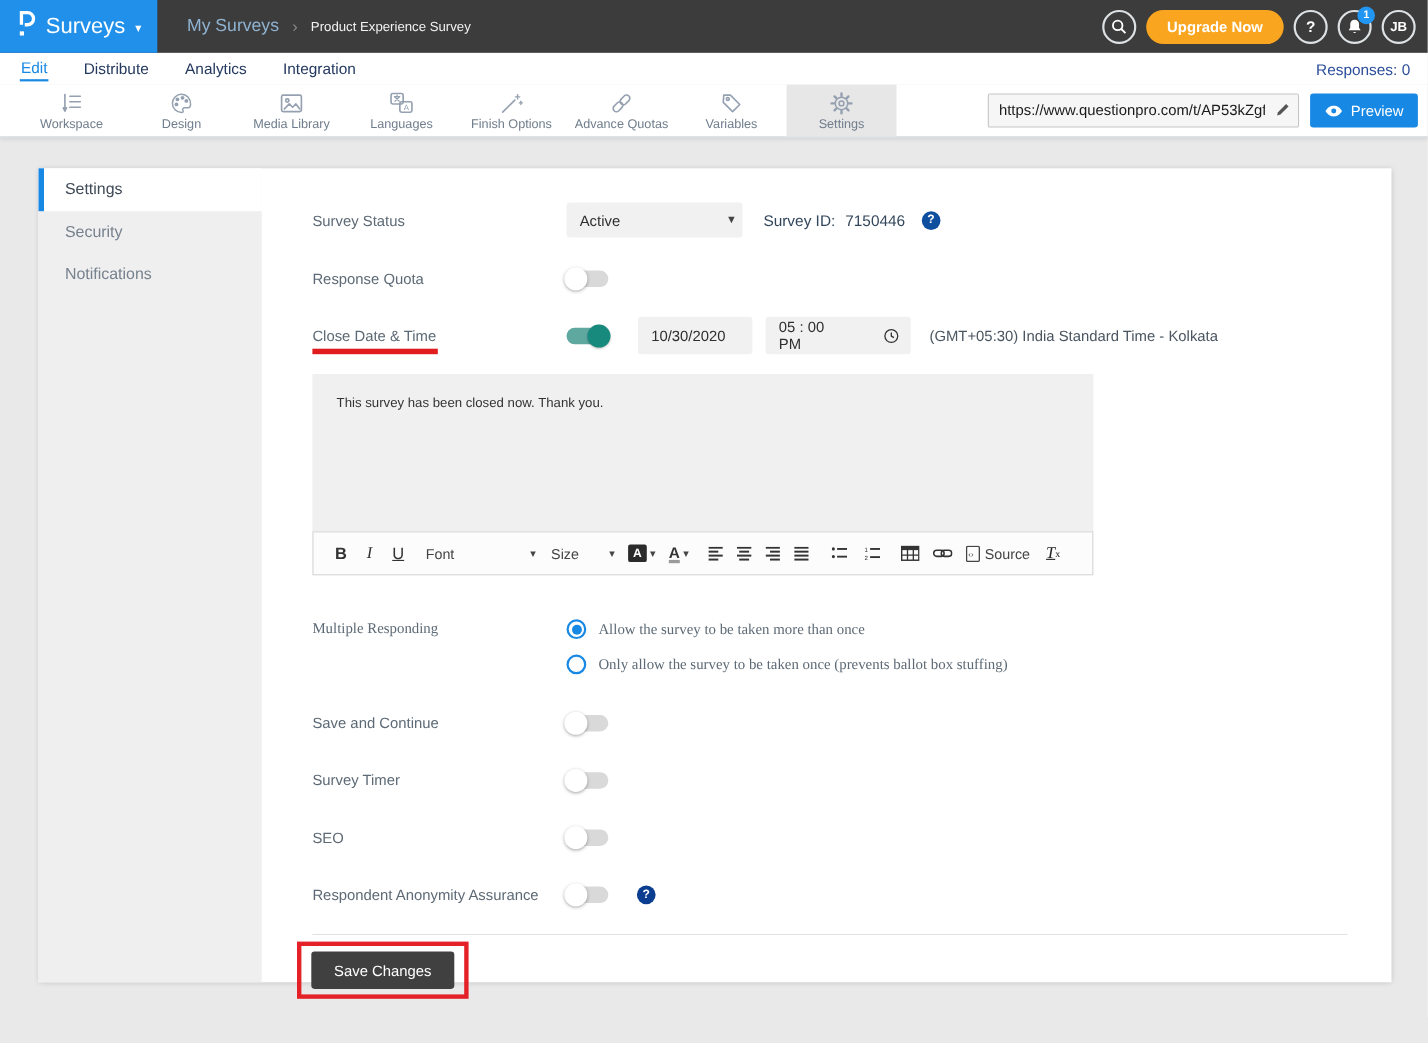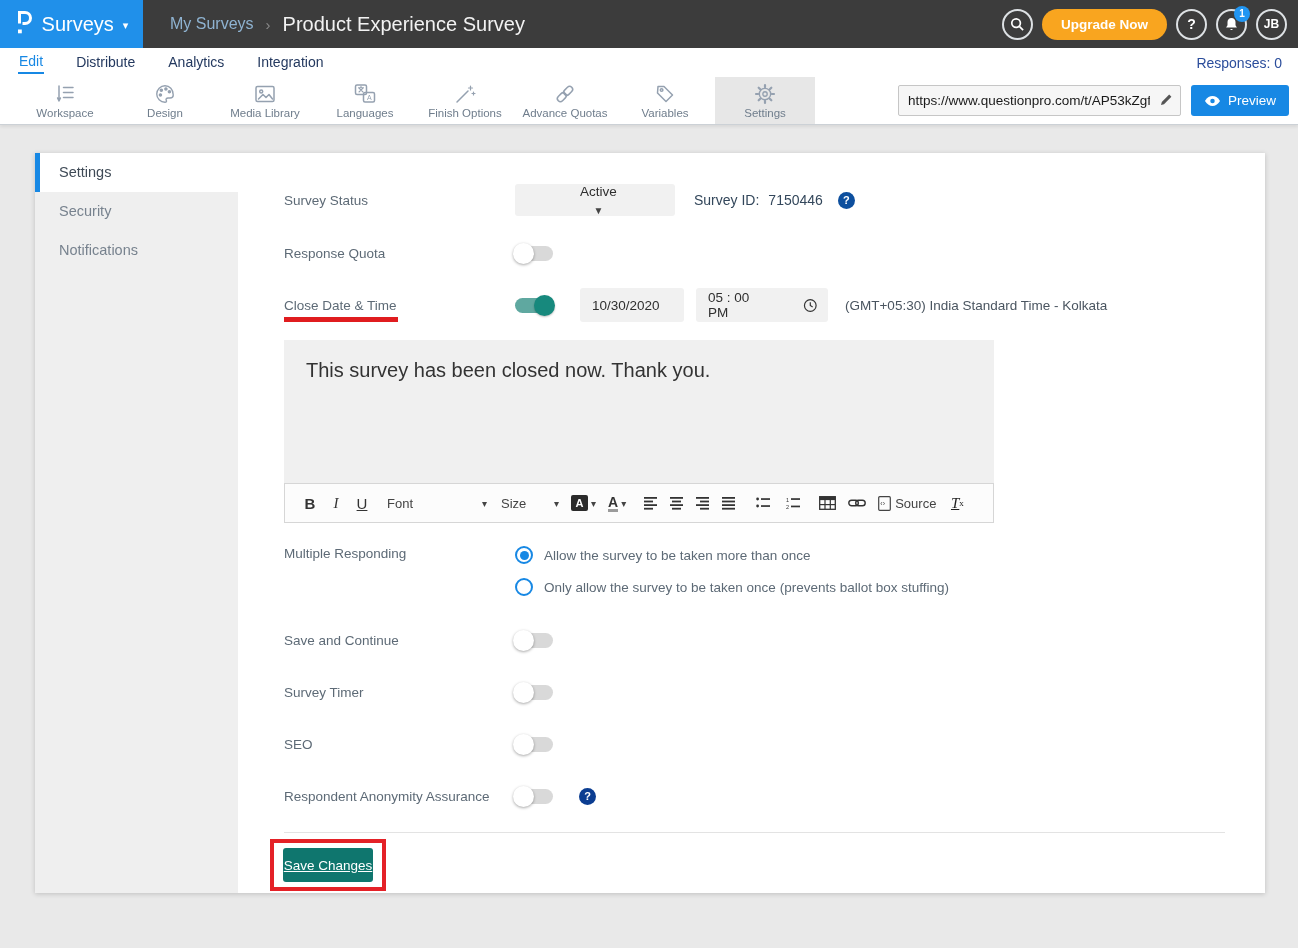--- a/index.html
+++ b/index.html
@@ -7,21 +7,21 @@
   body { font-family:"Liberation Sans", sans-serif; background:#e9e9e9; position:relative; }
 
   
   .hdr { height:48px; background:#3c3c3c; display:flex; align-items:center; position:relative; }
   .logo-box { width:143px; height:48px; background:#2090ea; display:flex; align-items:center; justify-content:center; gap:9px; color:#fff; cursor:pointer; }
   .logo-box .ptxt { font-size:20px; }
   .logo-caret { font-size:11px; margin-top:2px; }
   .bc { display:flex; align-items:center; gap:12px; margin-left:27px; }
   .bc-parent { color:#8fb3d1; font-size:16px; cursor:pointer; }
   .bc-sep { color:#8a8a8a; font-size:15px; }
-  .bc-current { color:#f2f2f2; font-size:20px; }
+  .bc-current { color:#f2f2f2; font-size:12px; }
   .hdr-right { margin-left:auto; display:flex; align-items:center; gap:9px; margin-right:11px; }
   .circ { width:31px; height:31px; border:2px solid #dde1e4; border-radius:50%; display:flex; align-items:center; justify-content:center; color:#fff; cursor:pointer; position:relative; font-size:14px; font-weight:bold; }
   .upgrade { height:31px; border:none; border-radius:16px; background:#f9a51f; color:#fff; font-weight:bold; font-size:13.5px; padding:0 19px; cursor:pointer; font-family:inherit; }
   .badge { position:absolute; top:-5px; right:-5px; width:16px; height:16px; border-radius:50%; background:#2196f3; color:#fff; font-size:10px; font-weight:bold; display:flex; align-items:center; justify-content:center; }
 
   
   .tabs { height:29px; background:#fff; display:flex; align-items:center; padding-left:18px; gap:31px; }
   .tab { font-size:14px; color:#24395f; cursor:pointer; padding:2px 1px 3px; }
   .tab.active { color:#1788e4; border-bottom:2px solid #1788e4; }
   .responses { margin-left:auto; margin-right:16px; font-size:14px; color:#2b4d9b; }
@@ -45,44 +45,44 @@
   .side-item.active { background:#fff; border-left:5px solid #1788e4; padding-left:19px; color:#3f4a56; }
 
   .form { flex:1; padding:31px 40px 0 46px; }
   .row { display:flex; align-items:center; }
   .row-label { width:231px; flex-shrink:0; font-size:13.5px; color:#5d6a76; }
   .r1 { height:32px; }
   .r2 { height:20px; margin-top:27px; }
   .r3 { height:34px; margin-top:25px; }
   .r4 { margin-top:18px; align-items:flex-start; }
   .r4 .row-label { padding-top:12px; }
-  .r-radio { margin-top:23px; align-items:flex-start; }
+  .r-radio { margin-top:40px; align-items:flex-start;font-family:Liberation Serif, serif; }
   .r-tgl { height:22px; }
   .mt33 { margin-top:33px; } .mt30 { margin-top:30px; }
 
-  .select-box { width:160px; height:32px; background:#f1f1f1; border-radius:3px; display:flex; align-items:center; justify-content:space-between; padding:0 5px 0 12px; font-size:13.5px; color:#2f2f2f; cursor:pointer;flex-direction:column; }
+  .select-box { width:160px; height:32px; background:#f1f1f1; border-radius:3px; display:flex; align-items:center; justify-content:space-between; padding:0 5px 0 12px; font-size:13.5px; color:#2f2f2f; cursor:pointer; }
   .caret { font-size:10px; color:#444; }
   .sid-label { margin-left:19px; font-size:14px; color:#33475b; }
   .sid-val { margin-left:9px; font-size:14px; color:#33475b; }
   .help { width:17px; height:17px; border-radius:50%; background:#0d4f9e; color:#fff; font-size:11px; font-weight:bold; display:inline-flex; align-items:center; justify-content:center; margin-left:15px; cursor:pointer; flex-shrink:0; }
 
   .toggle { width:38px; height:15px; border-radius:8px; background:#d9d9d9; position:relative; display:inline-block; cursor:pointer; flex-shrink:0; }
   .toggle::after { content:""; position:absolute; width:21px; height:21px; border-radius:50%; background:#fff; box-shadow:0 1px 3px rgba(0,0,0,.35); left:-2px; top:-3px; }
   .toggle.on { background:#5fa8a0; }
   .toggle.on::after { left:auto; right:-2px; background:#17897d; box-shadow:0 1px 2px rgba(0,0,0,.25); }
 
   .dt-box { height:34px; background:#f1f1f1; border-radius:3px; display:flex; align-items:center; justify-content:space-between; padding:0 10px 0 12px; font-size:13.5px; color:#2f2f2f; cursor:pointer;gap:32px; }
   .date-box { width:104px; margin-left:27px; }
   .time-box { width:132px; margin-left:12px; }
   .tz { margin-left:17px; font-size:13.5px; color:#4a5560; }
   .red-underline { position:relative; }
   .red-underline::after { content:""; position:absolute; left:0; bottom:-9px; width:114px; height:5px; background:#e01c1f; }
 
   .editor { width:710px; }
-  .ed-content { height:143px; background:#f0f0f0; padding:19px 22px; font-size:20px; color:#333; }
+  .ed-content { height:143px; background:#f0f0f0; padding:19px 22px; font-size:12px; color:#333; }
   .ed-toolbar { height:40px; background:#fcfcfc; border:1px solid #d6d6d6; display:flex; align-items:center; padding:0 12px; }
   .etb { min-width:26px; height:26px; display:flex; align-items:center; justify-content:center; color:#333; cursor:pointer; font-size:15px; }
   .etb.b { font-weight:bold; } .etb.i { font-style:italic; font-family:"Liberation Serif",serif; } .etb.u { text-decoration:underline; }
   .etb-dd { display:flex; align-items:center; justify-content:space-between; height:26px; cursor:pointer; color:#444; font-size:13px; }
   .dd-font { width:100px; margin-left:12px; } .dd-size { width:58px; margin-left:14px; }
   .abox { width:17px; height:16px; background:#2b2b2b; color:#fff; border-radius:2px; font-size:11px; font-weight:bold; display:flex; align-items:center; justify-content:center; }
   .acolor { font-size:14px; font-weight:bold; color:#333; border-bottom:3px solid #9b9b9b; line-height:14px; }
   .etb-color { display:flex; align-items:center; gap:3px; margin-left:12px; cursor:pointer; }
   .ml12{margin-left:12px;} .ml8{margin-left:8px;} .ml4{margin-left:4px;}
   .src-label { font-size:13px; color:#444; margin-left:4px; }
@@ -90,21 +90,21 @@
   .tx u { text-decoration:underline; } .tx sub { font-size:9px; font-style:normal; }
 
   .radio-opt { display:flex; align-items:center; gap:11px; cursor:pointer; }
   .radio { width:18px; height:18px; border:2px solid #1788e4; border-radius:50%; background:#fff; position:relative; flex-shrink:0; }
   .radio.checked::after { content:""; position:absolute; inset:2.5px; border-radius:50%; background:#1788e4; }
   .radio-label { font-size:13.5px; color:#5d6a76; }
   .radio-gap { height:14px; }
 
   .divider { border-top:1px solid #e3e3e3; margin-top:25px; }
   .red-box { display:inline-block; border:4px solid #e42127; padding:5px 9px; margin-top:6px; margin-left:-14px; }
-  .save-btn { width:90px; height:34px; background:#0f766e; color:#fff; border:none; border-radius:3px; font-size:13.5px; cursor:pointer; font-family:inherit;text-decoration:underline; }
+  .save-btn { width:130px; height:34px; background:#404040; color:#fff; border:none; border-radius:3px; font-size:13.5px; cursor:pointer; font-family:inherit; }
   .ic { stroke:#95a1b0; fill:none; stroke-width:1.5; stroke-linecap:round; stroke-linejoin:round; }
 </style>
 </head>
 <body>
 
 <div class="hdr">
   <div class="logo-box">
     <span>
       <svg width="18" height="25" viewBox="0 0 18 25">
           <path d="M4.5 13.5 V2.5 H10 A5.5 5.5 0 0 1 10 13.5 H7.5" fill="none" stroke="#fff" stroke-width="3"></path>

